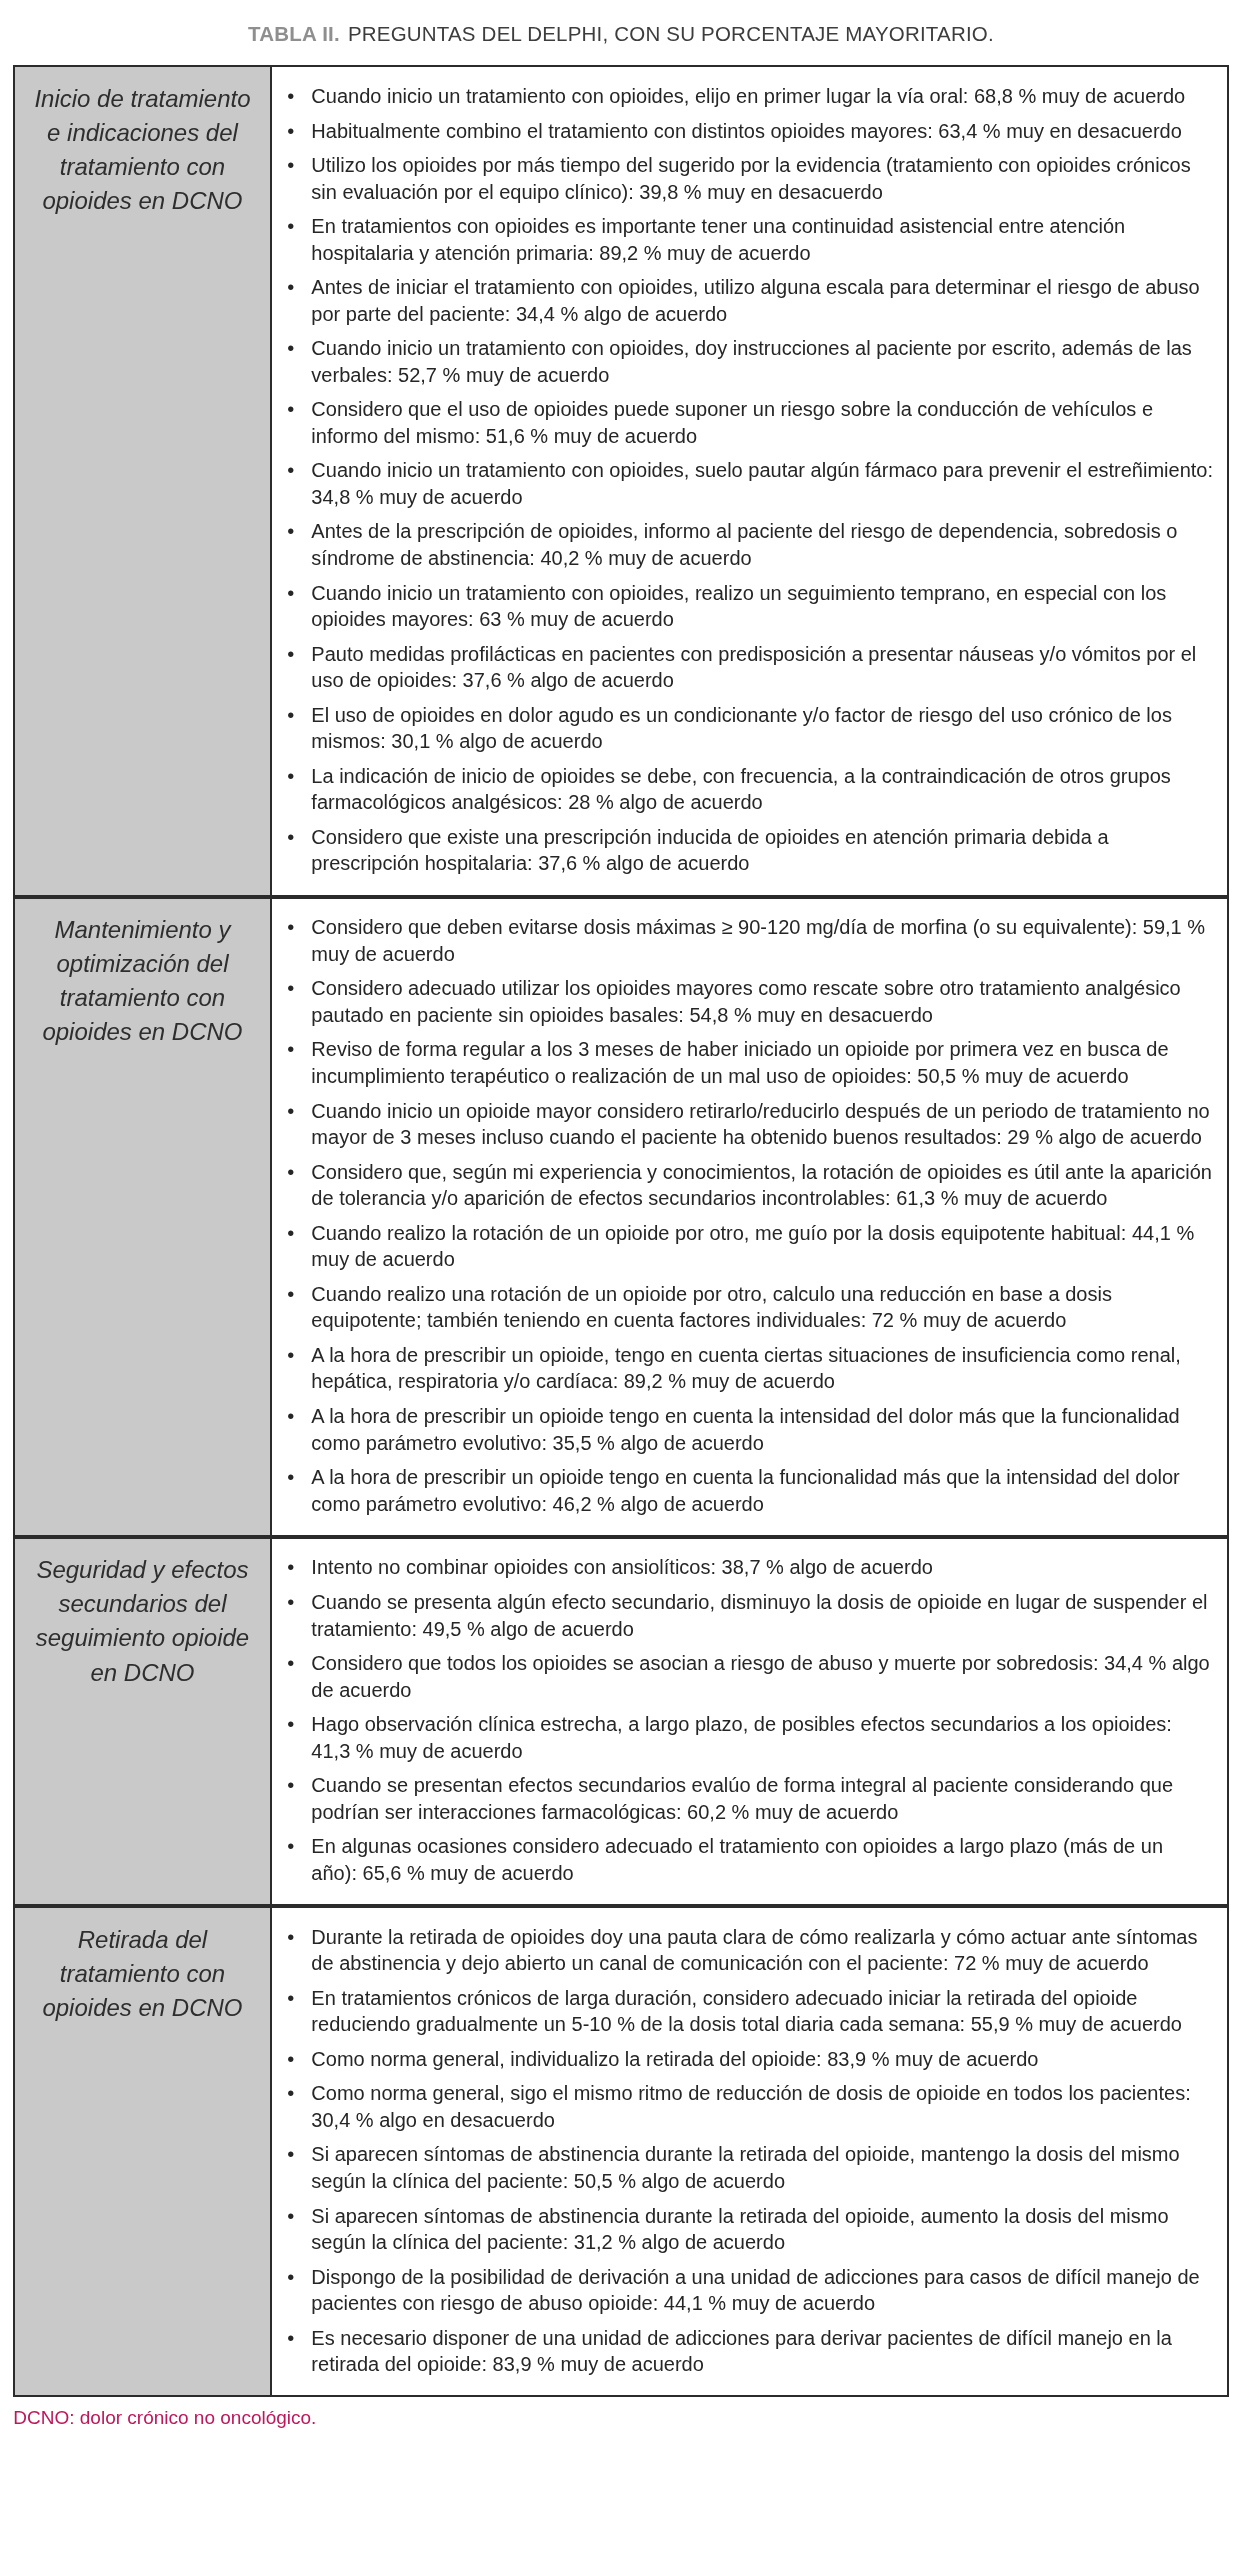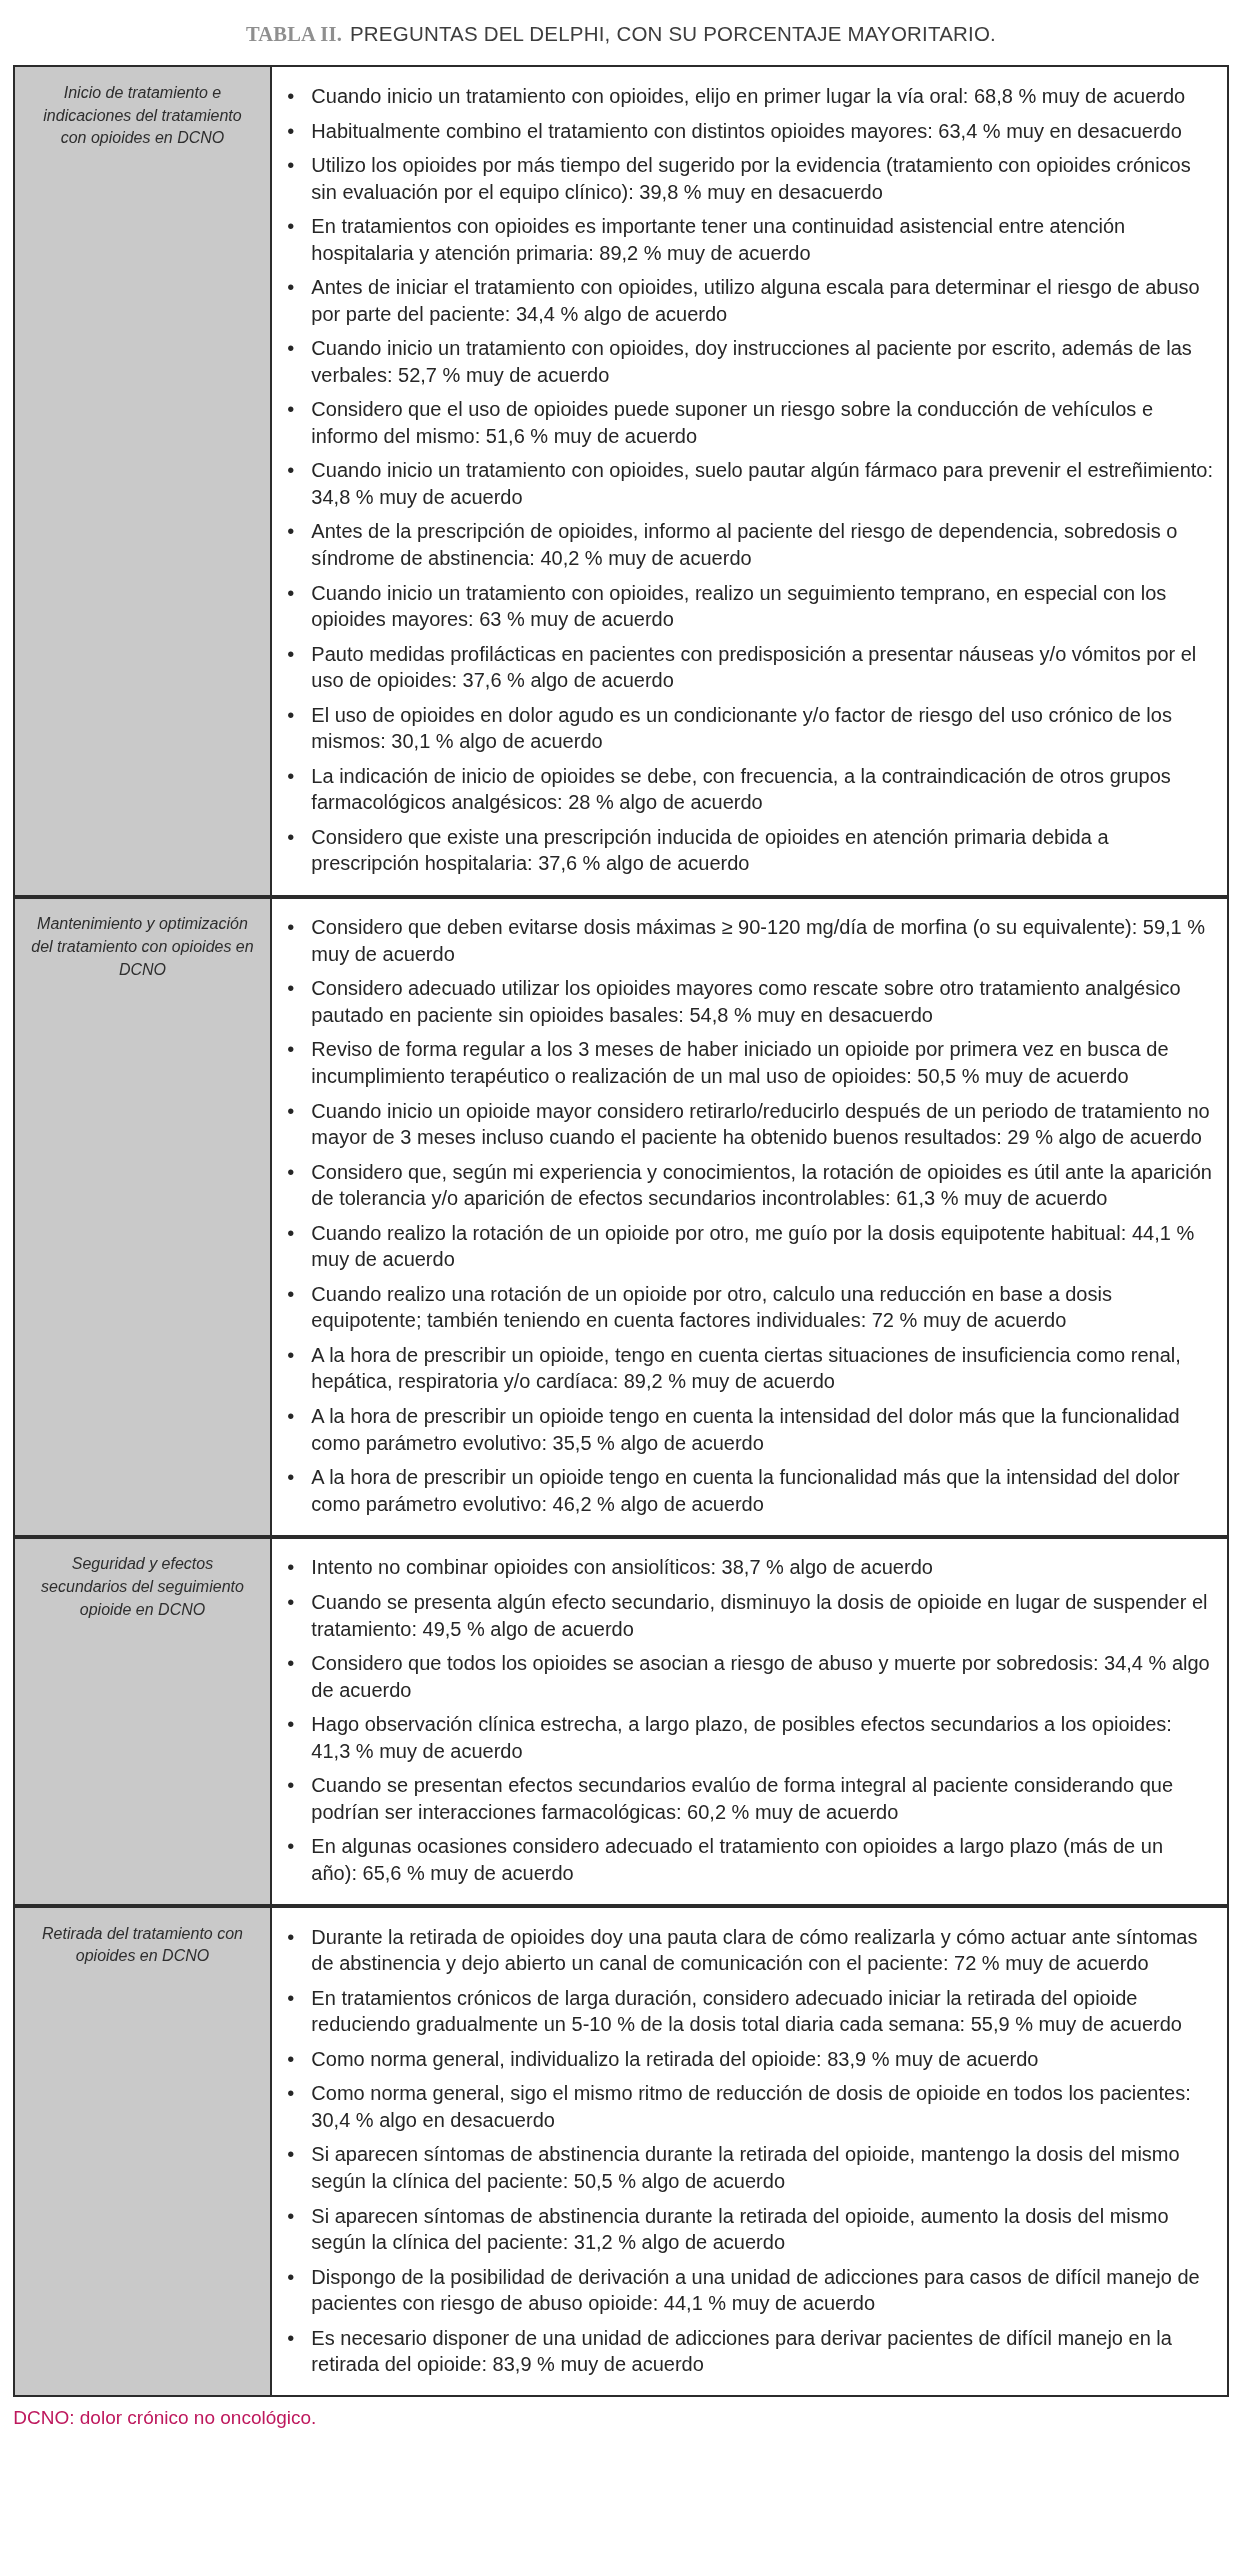--- a/index.html
+++ b/index.html
@@ -25,21 +25,20 @@
   .table-title{
     text-align:center;
     font-size:20.5px;
     line-height:1.3;
     margin:9.7px 0 18px 0;
     letter-spacing:0.2px;
   }
   .title-prefix{
     color:var(--title-gray);
     font-weight:bold;
-    font-family:Liberation Serif, serif;
   }
   .title-rest{
     color:#3d3d3d;
     margin-left:8px;
   }
   table.delphi-table{
     width:100%;
     border-collapse:collapse;
     table-layout:fixed;
   }
@@ -52,21 +51,21 @@
   }
   td.label-cell{
     width:223px;
     background:var(--label-bg);
     vertical-align:middle;
     text-align:center;
     padding:14.5px 15.7px;
   }
   .section-label{
     font-style:italic;
-    font-size:16px;
+    font-size:24px;
     line-height:1.42;
     color:#2e2e2e;
   }
   td.items-cell{
     padding:15.7px 13.3px 9.7px 15.7px;
     background:#ffffff;
   }
   ul.items{
     margin:0;
     padding:0;

